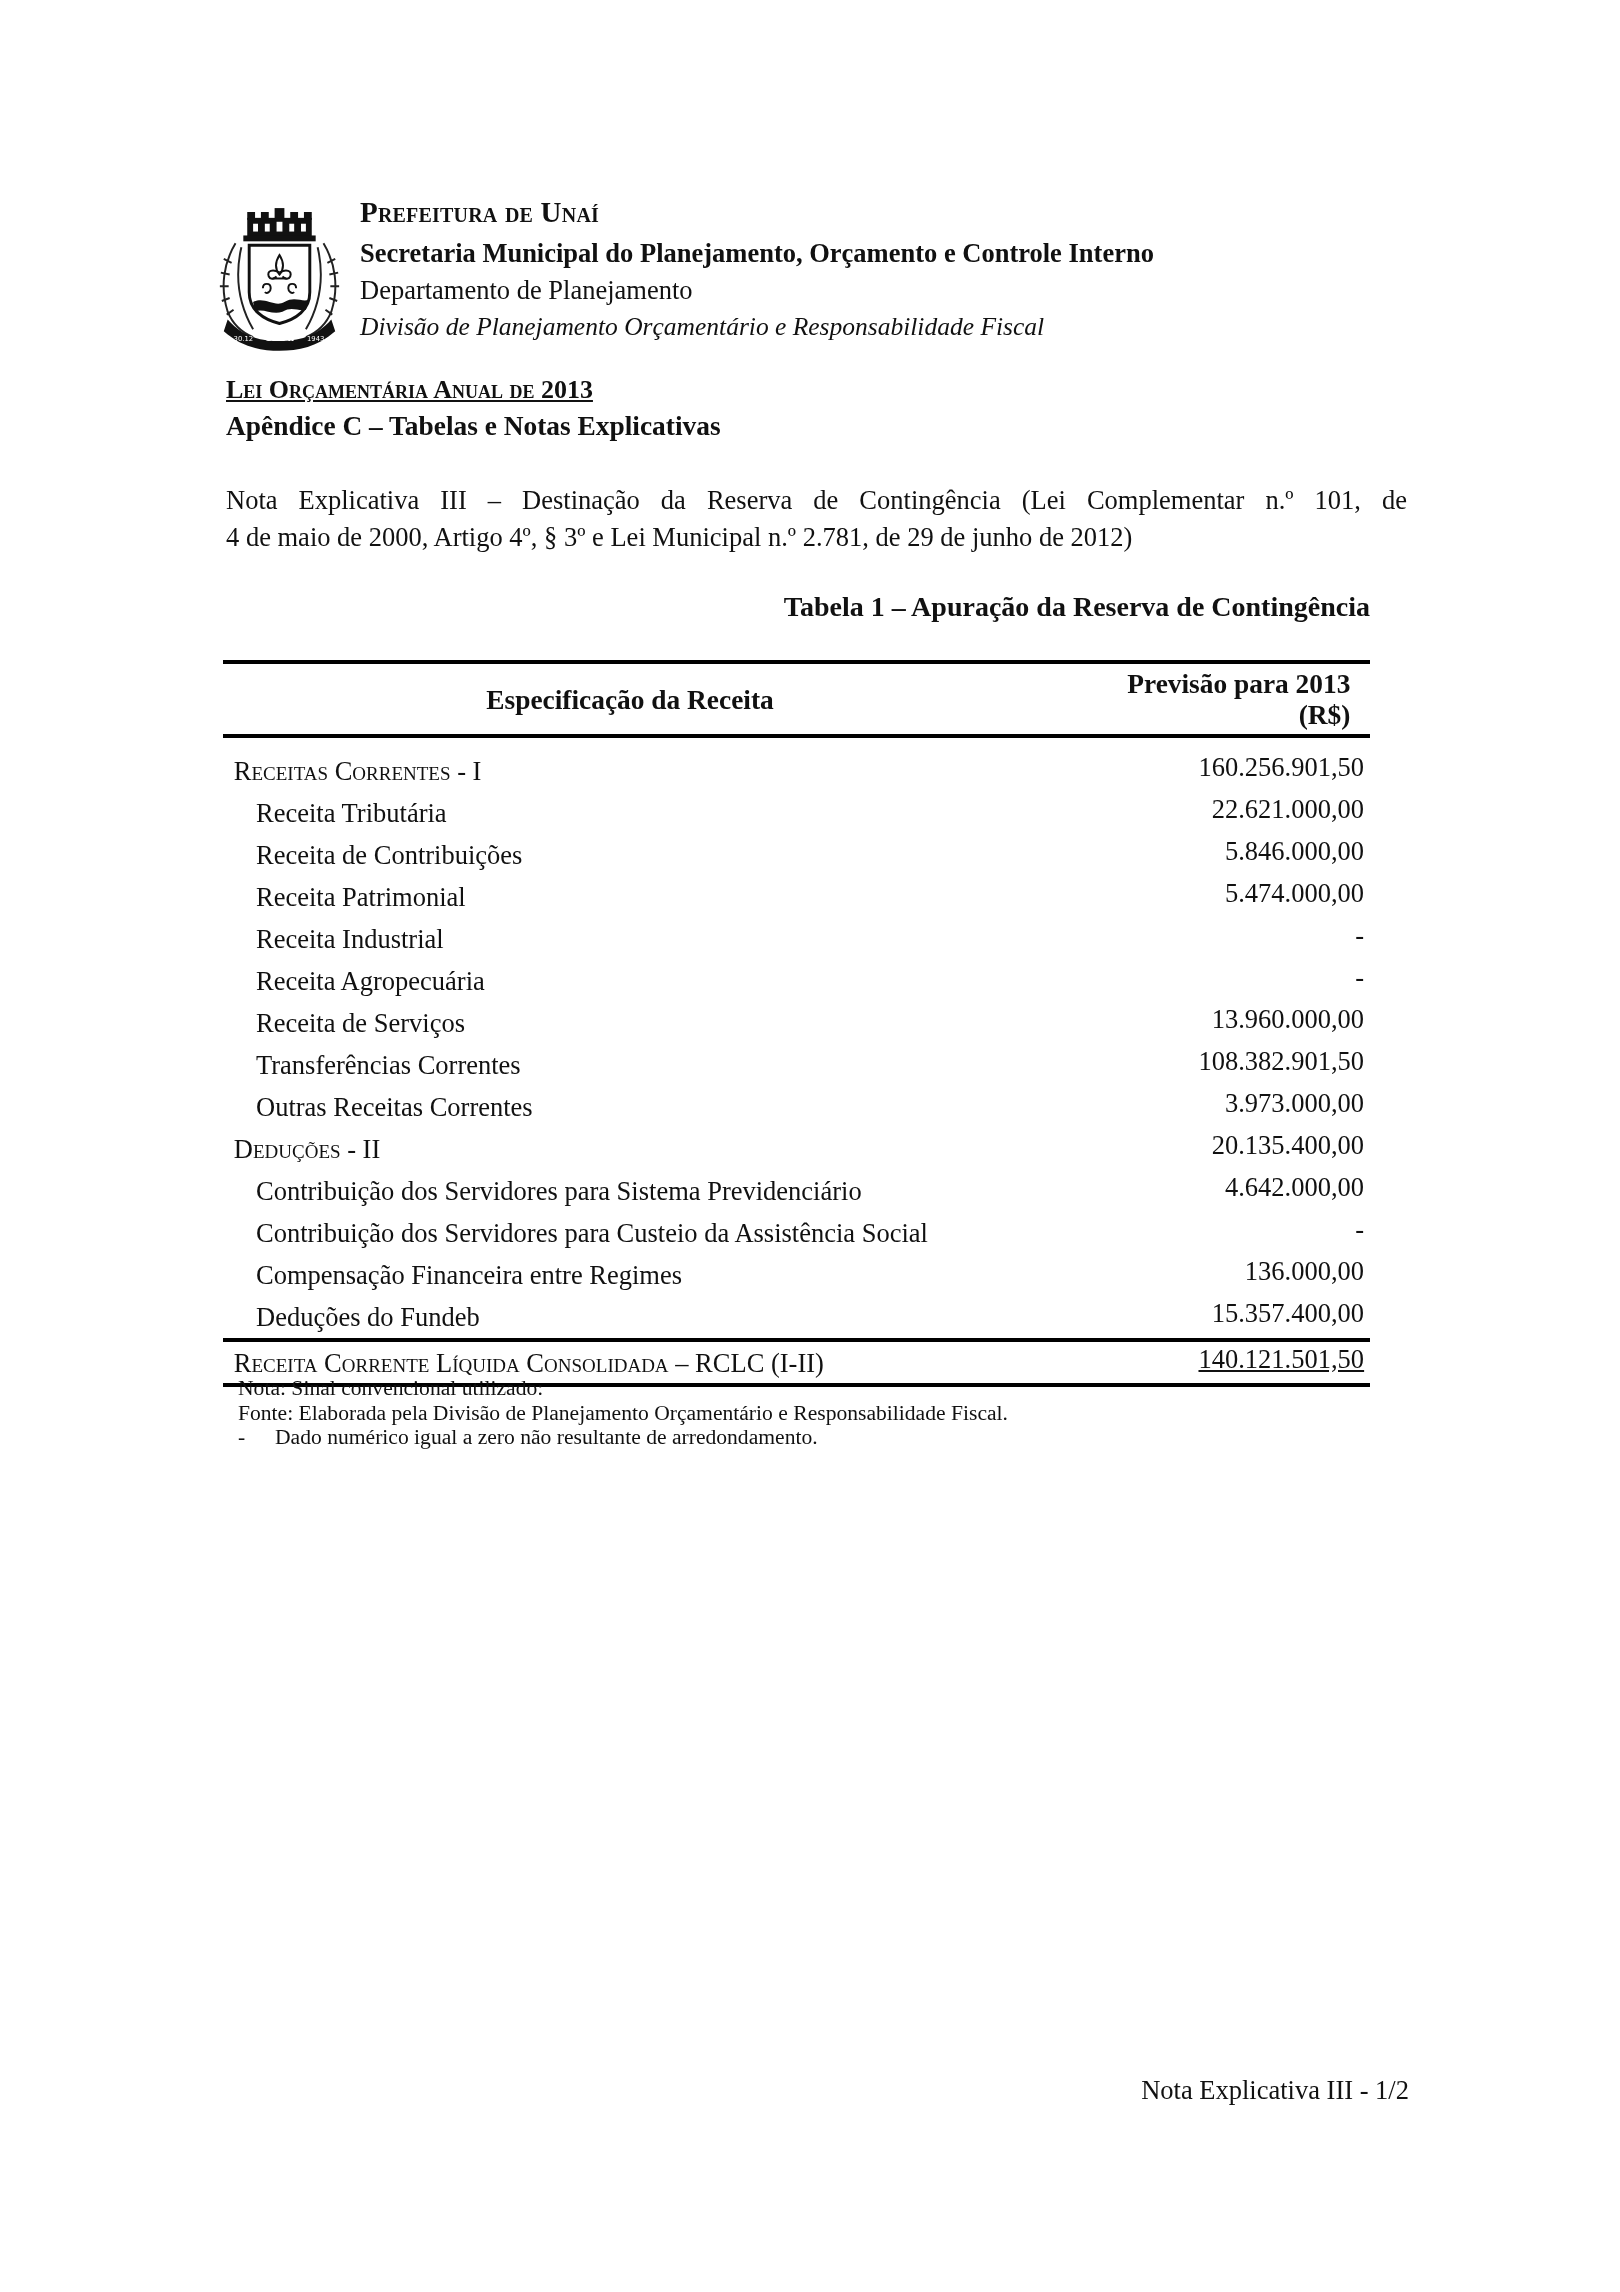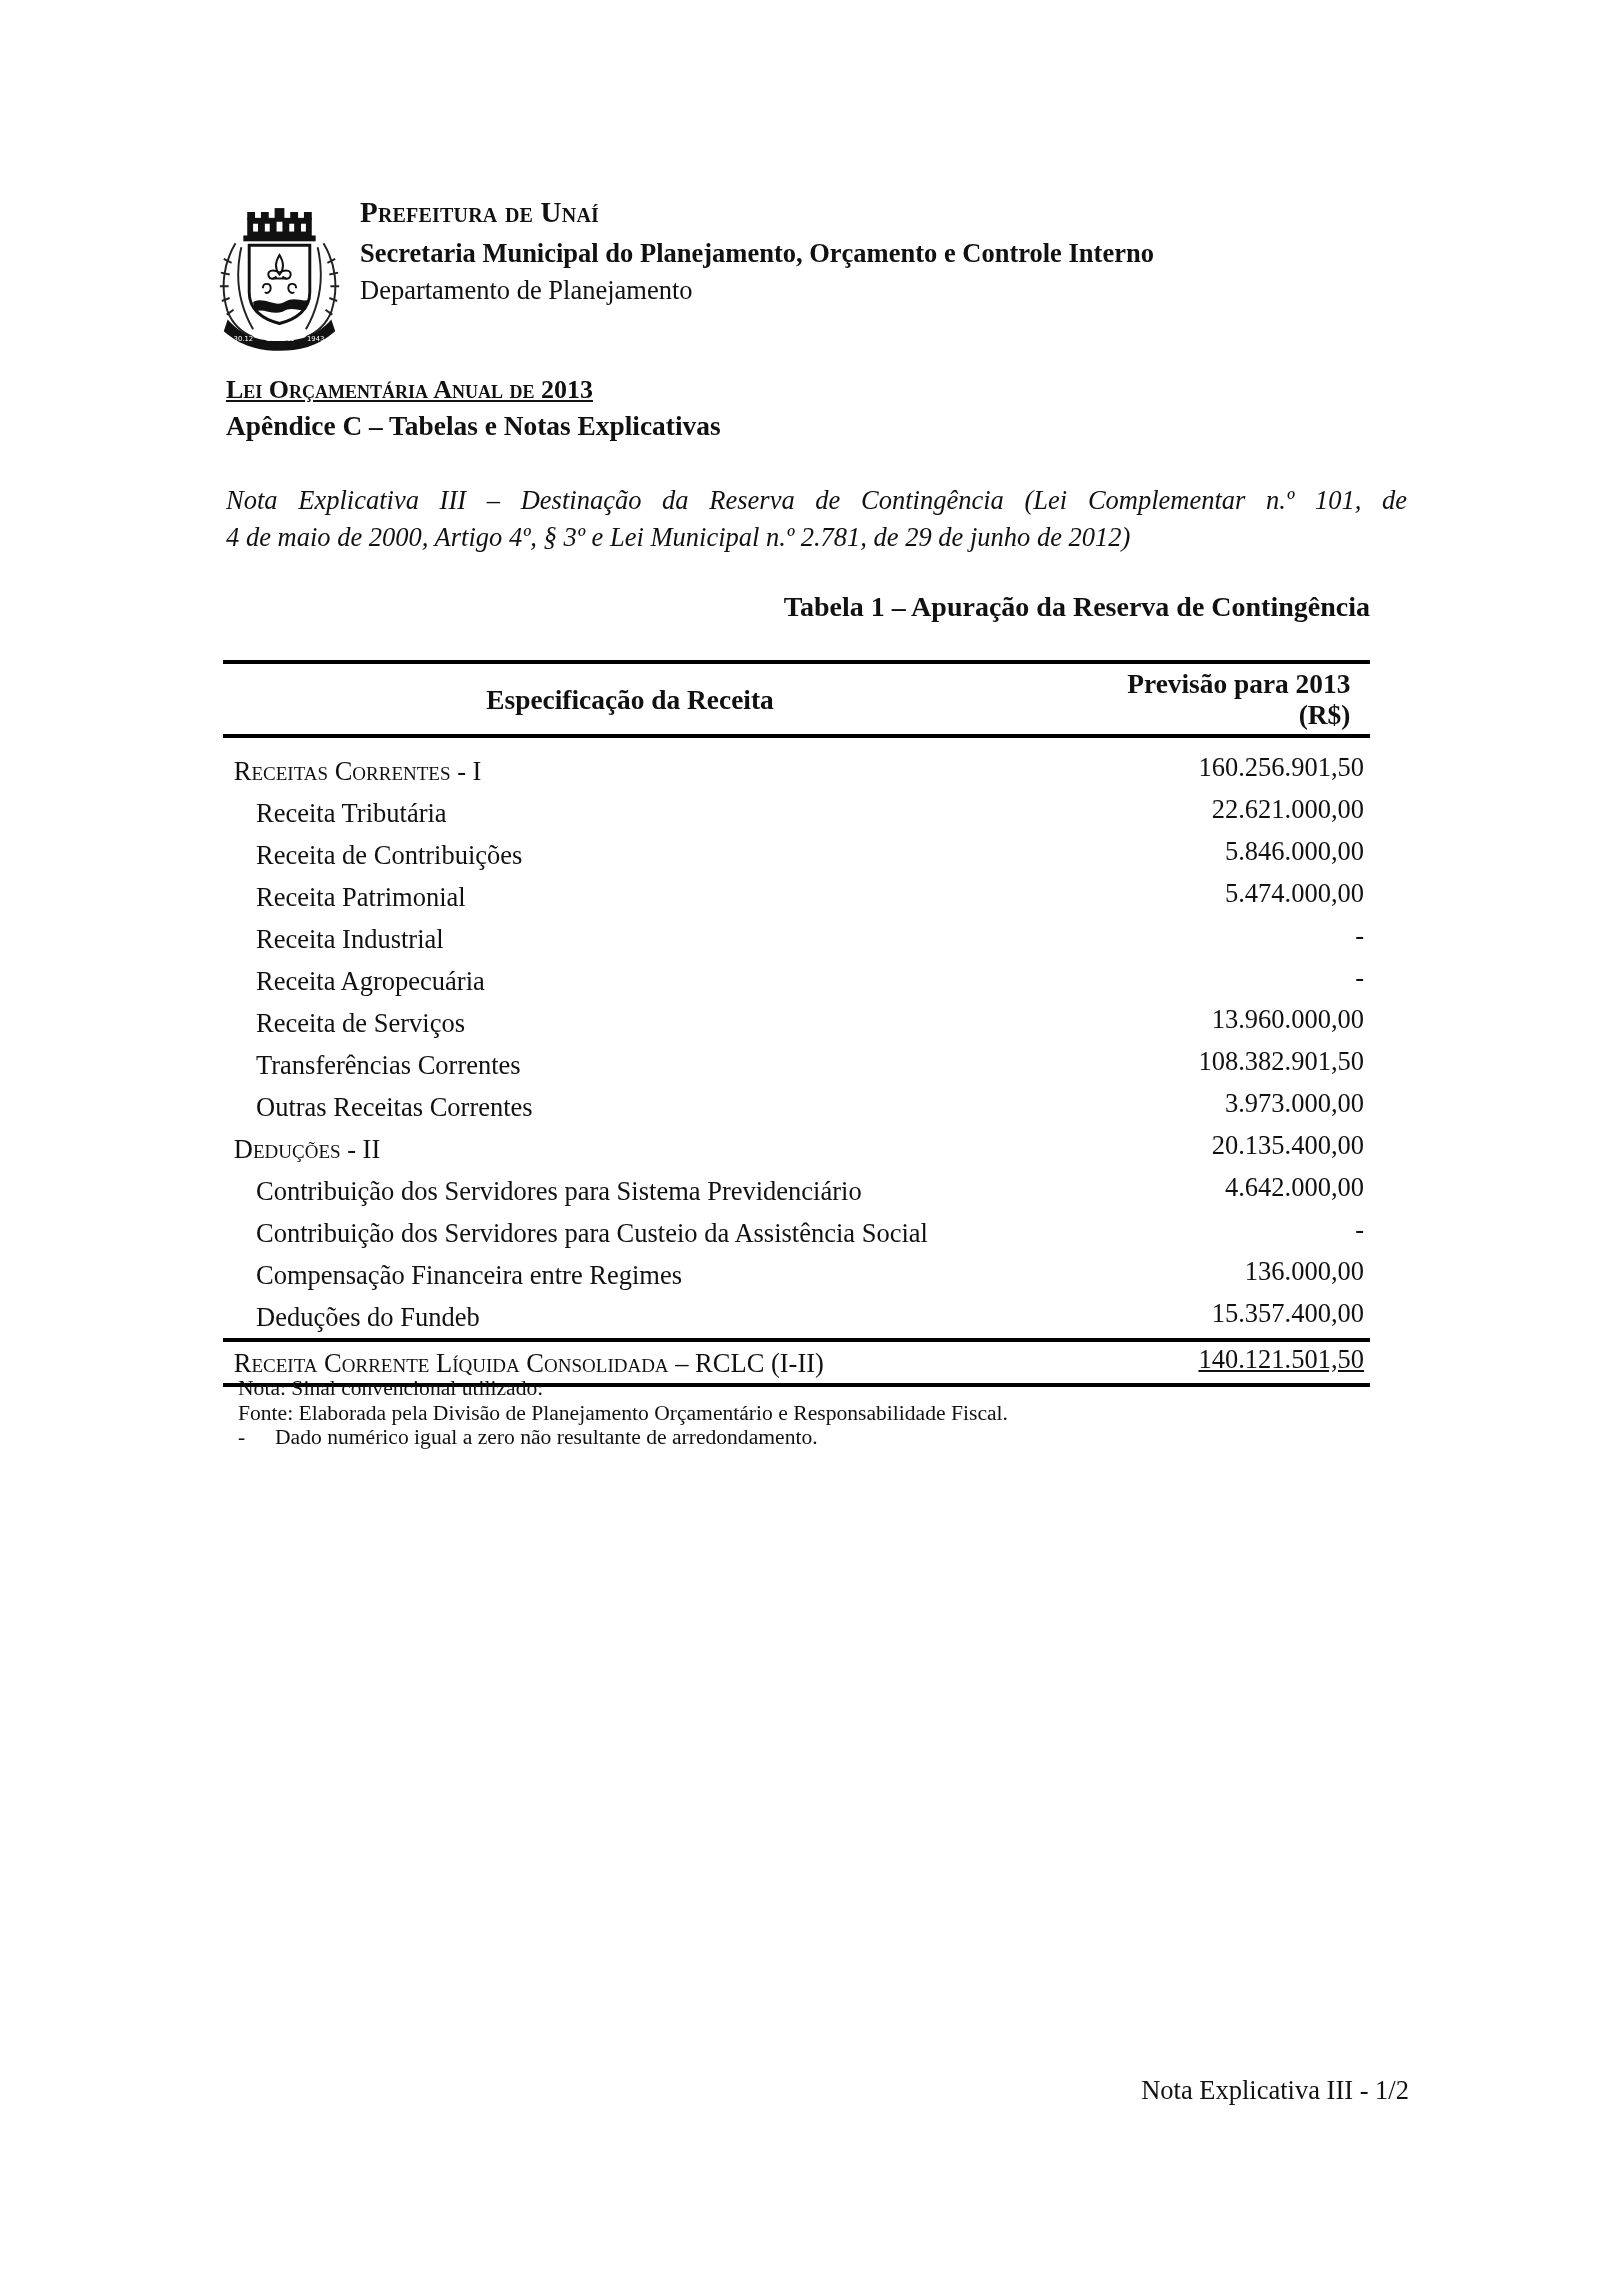--- a/index.html
+++ b/index.html
@@ -16,21 +16,21 @@
   .lh-2 { top: 238px; font-size: 26.5px; font-weight: bold; }
   .lh-3 { top: 275px; font-size: 26.5px; }
   .lh-4 { top: 312px; font-size: 25.5px; font-style: italic; }
 
   
   .h { position: absolute; left: 226px; white-space: nowrap; font-weight: bold; }
   .h-1 { top: 375px; font-size: 26px; font-variant: small-caps; text-decoration: underline; }
   .h-2 { top: 411px; font-size: 27.4px; }
 
   .intro { position: absolute; left: 226px; top: 482px; width: 1181px; font-size: 26.5px; line-height: 37px; text-align: justify; }
-  .intro span { display: block; white-space: nowrap; font-style: italic; }
+  .intro span { display: block; white-space: nowrap; }
   .intro .l1 { text-align-last: justify; text-align: justify; }
 
   .table-title { position: absolute; left: 226px; width: 1144px; top: 591px; font-size: 28px; font-weight: bold; text-align: right; }
 
   
   .tbl { position: absolute; left: 223px; top: 660px; width: 1147px; }
   .rule { height: 3.9px; background: #000; width: 100%; }
   .thead { position: relative; height: 70px; }
   .th-spec { position: absolute; left: 0; width: 814px; top: 21.6px; text-align: center; font-size: 27.4px; font-weight: bold; }
   .th-val { position: absolute; right: 19.6px; width: 294px; top: 4.9px; text-align: right; font-size: 27.4px; font-weight: bold; line-height: 31px; }
@@ -100,20 +100,21 @@
 
     <path d="M14 118 C30 136, 48 140, 67 140 C86 140, 104 136, 120 118 L124 130 C106 146, 86 150, 67 150 C48 150, 28 146, 10 130 Z" fill="#111"></path>
     <text x="67" y="140" text-anchor="middle" font-size="11" font-family="DejaVu Sans, sans-serif" fill="#fff" font-weight="bold">UNAÍ</text>
     <text x="30" y="140" text-anchor="middle" font-size="7" font-family="DejaVu Sans, sans-serif" fill="#fff">30.12</text>
     <text x="104" y="140" text-anchor="middle" font-size="7" font-family="DejaVu Sans, sans-serif" fill="#fff">1943</text>
   </svg>
 
   <div class="lh lh-1">Prefeitura de Unaí</div>
   <div class="lh lh-2">Secretaria Municipal do Planejamento, Orçamento e Controle Interno</div>
   <div class="lh lh-3">Departamento de Planejamento</div>
+  <div class="lh lh-4">Divisão de Planejamento Orçamentário e Responsabilidade Fiscal</div>
 
   <div class="h h-1">Lei Orçamentária Anual de 2013</div>
   <div class="h h-2">Apêndice C – Tabelas e Notas Explicativas</div>
 
   <div class="intro">
     <span class="l1">Nota Explicativa III – Destinação da Reserva de Contingência (Lei Complementar n.º 101, de</span>
     <span class="l2">4 de maio de 2000, Artigo 4º, § 3º e Lei Municipal n.º 2.781, de 29 de junho de 2012)</span>
   </div>
 
   <div class="table-title">Tabela 1 – Apuração da Reserva de Contingência</div>

